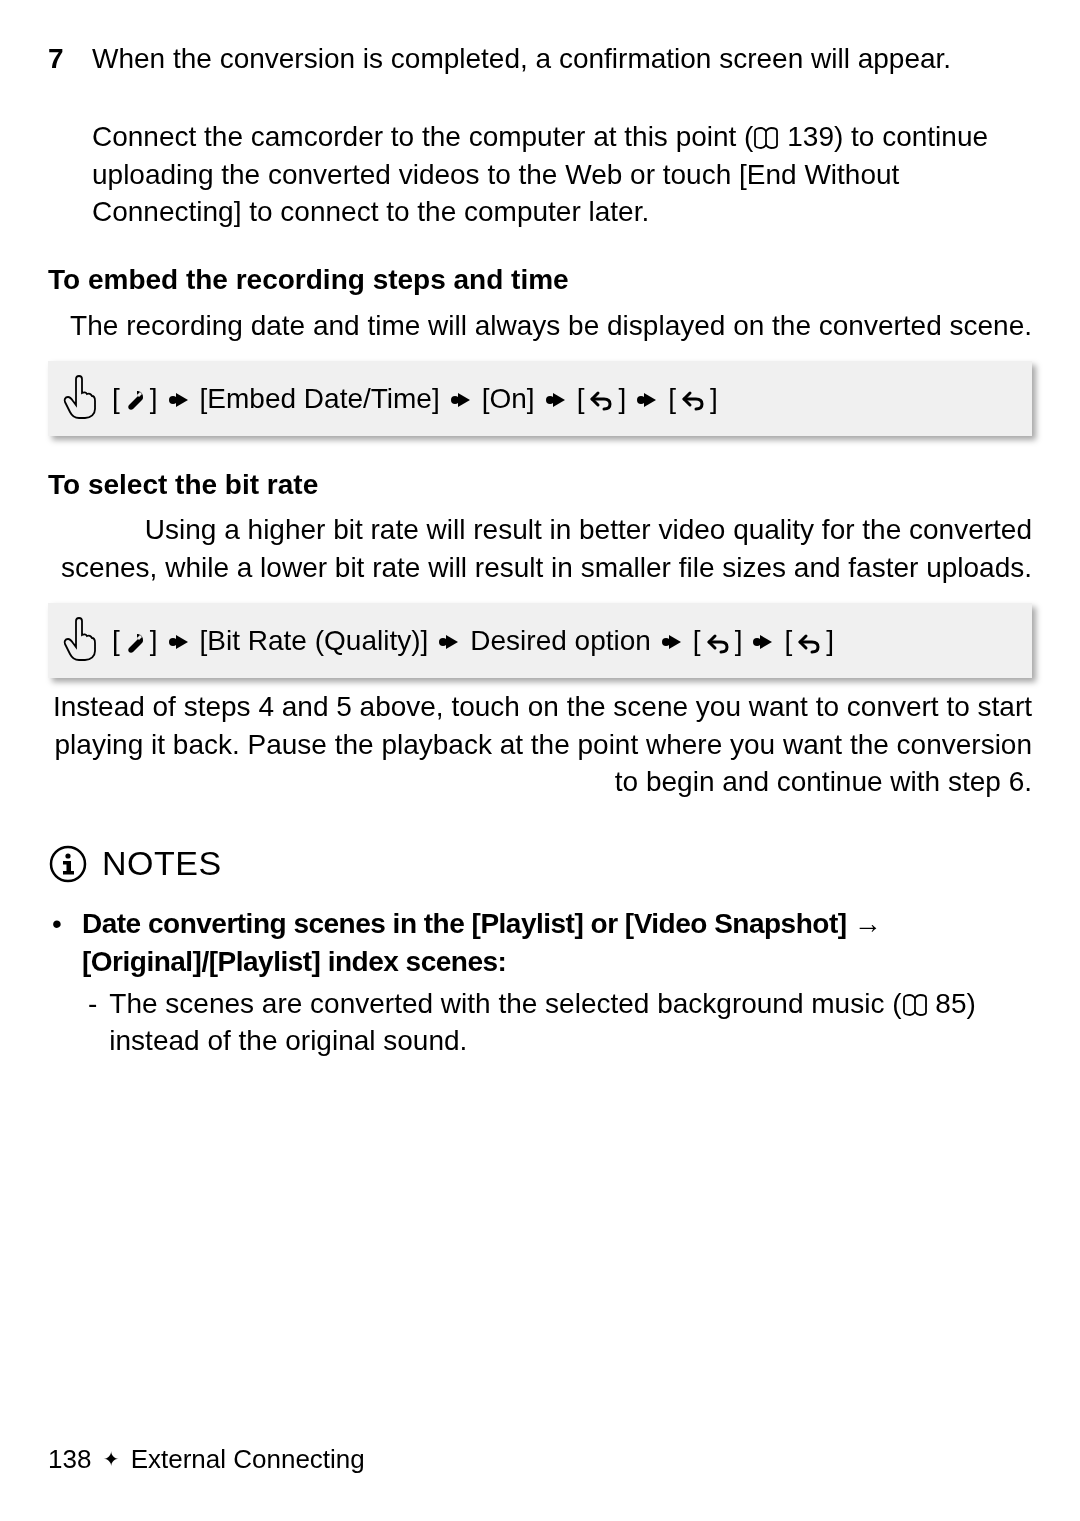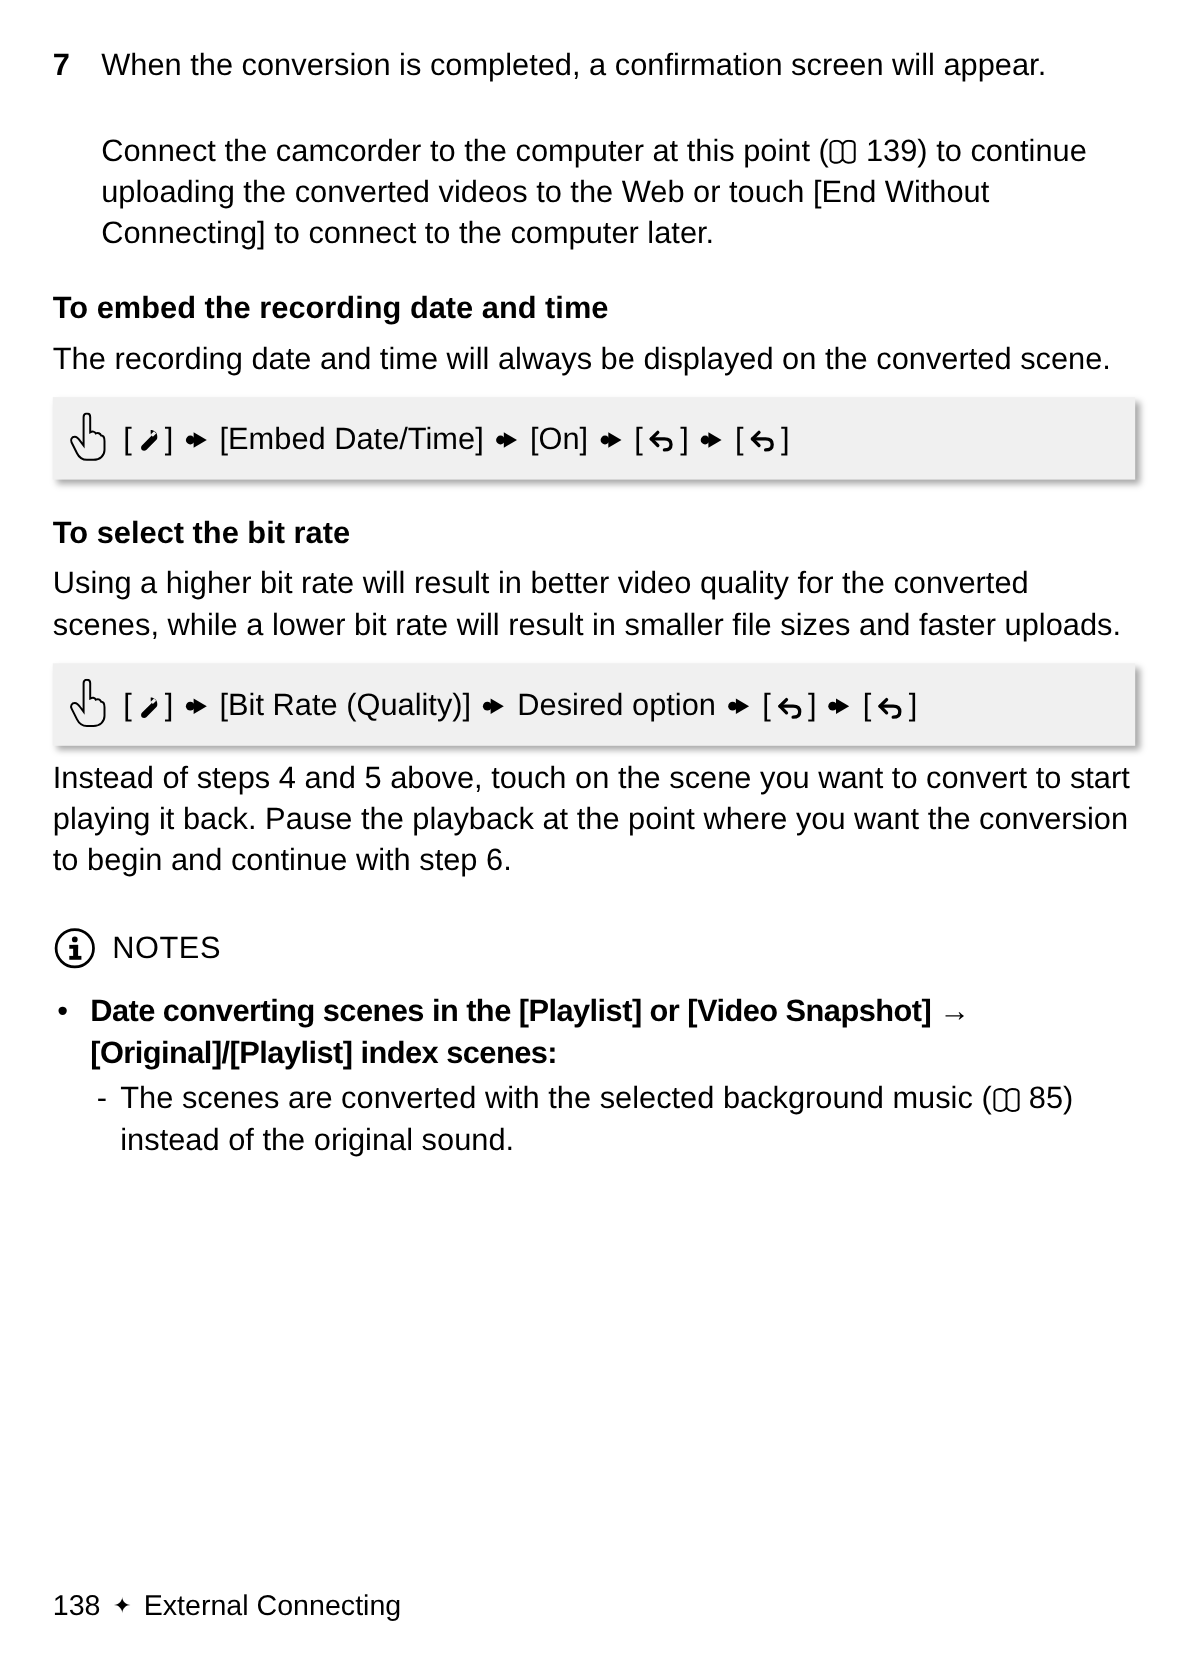--- a/index.html
+++ b/index.html
@@ -31,21 +31,21 @@
   .step-body {
     margin-left: 44px;
     margin-bottom: 28px;
     margin-top: 40px;
   }
   .section-title {
     font-weight: 700;
     margin-top: 30px;
     margin-bottom: 8px;
   }
-  .para { margin-bottom: 16px; }
+  .para { margin-bottom: 16px; text-align: right; }
 
   .proc-box {
     background: #f0f0f0;
     box-shadow: 4px 4px 6px rgba(0,0,0,0.35);
     padding: 14px 20px 14px 14px;
     display: flex;
     align-items: flex-start;
     gap: 14px;
     margin-bottom: 10px;
     margin-top: 10px;
@@ -65,21 +65,21 @@
     align-items: center;
     gap: 14px;
     margin-top: 40px;
     margin-bottom: 18px;
   }
   .notes-word {
     font-family: Arial, sans-serif;
     font-weight: 400;
     font-stretch: condensed;
     letter-spacing: 0.5px;
-    font-size: 28px;
+    font-size: 34px;
   }
   .bullets { margin-left: 4px; }
   .bullet {
     display: flex;
     gap: 12px;
     margin-bottom: 4px;
   }
   .bullet .dot { min-width: 18px; }
   .bullet-body { font-family: Arial, sans-serif; letter-spacing: -0.5px;}
   .bullet-body b { font-weight: 700; }
@@ -113,21 +113,21 @@
     <div class="step-num">7</div>
     <div class="step-title">When the conversion is completed, a confirmation screen will appear.</div>
   </div>
   <div class="step-body">
     <span>Connect the camcorder to the computer at this point (</span><span><svg class="icon-svg" width="26" height="22" viewBox="0 0 26 22">
           <path d="M2 4 C2 2 5 1 8 1 C11 1 12 3 13 4 C14 3 15 1 18 1 C21 1 24 2 24 4 L24 18 C24 20 21 21 18 21 C15 21 14 19 13 18 C12 19 11 21 8 21 C5 21 2 20 2 18 Z" fill="none" stroke="#000" stroke-width="1.8"></path>
           <line x1="13" y1="4" x2="13" y2="18" stroke="#000" stroke-width="1.8"></line>
         </svg></span><span> 139) to continue uploading the converted videos to the Web or touch [End Without Connecting] to connect to the computer later.</span>
   </div>
 
-  <div class="section-title">To embed the recording date and time</div>
+  <div class="section-title">To embed the recording steps and time</div>
   <div class="para">The recording date and time will always be displayed on the converted scene.</div>
 
   <div class="proc-box">
     <span>
       <svg class="icon-svg" width="36" height="44" viewBox="0 0 36 44">
         <path d="M14 4 C14 2 15 1 17 1 C19 1 20 2 20 4 L20 18 C22 17 24 17 25 19 C27 18 29 19 30 21 C32 21 33 23 33 26 L33 34 C33 39 29 43 23 43 L17 43 C13 43 10 41 8 37 L3 27 C2 25 3 22 6 22 C8 22 9 23 11 26 L14 30 Z" fill="none" stroke="#000" stroke-width="1.8"></path>
       </svg>
     </span>
     <div class="proc-content">
       <span class="seg">[</span>

